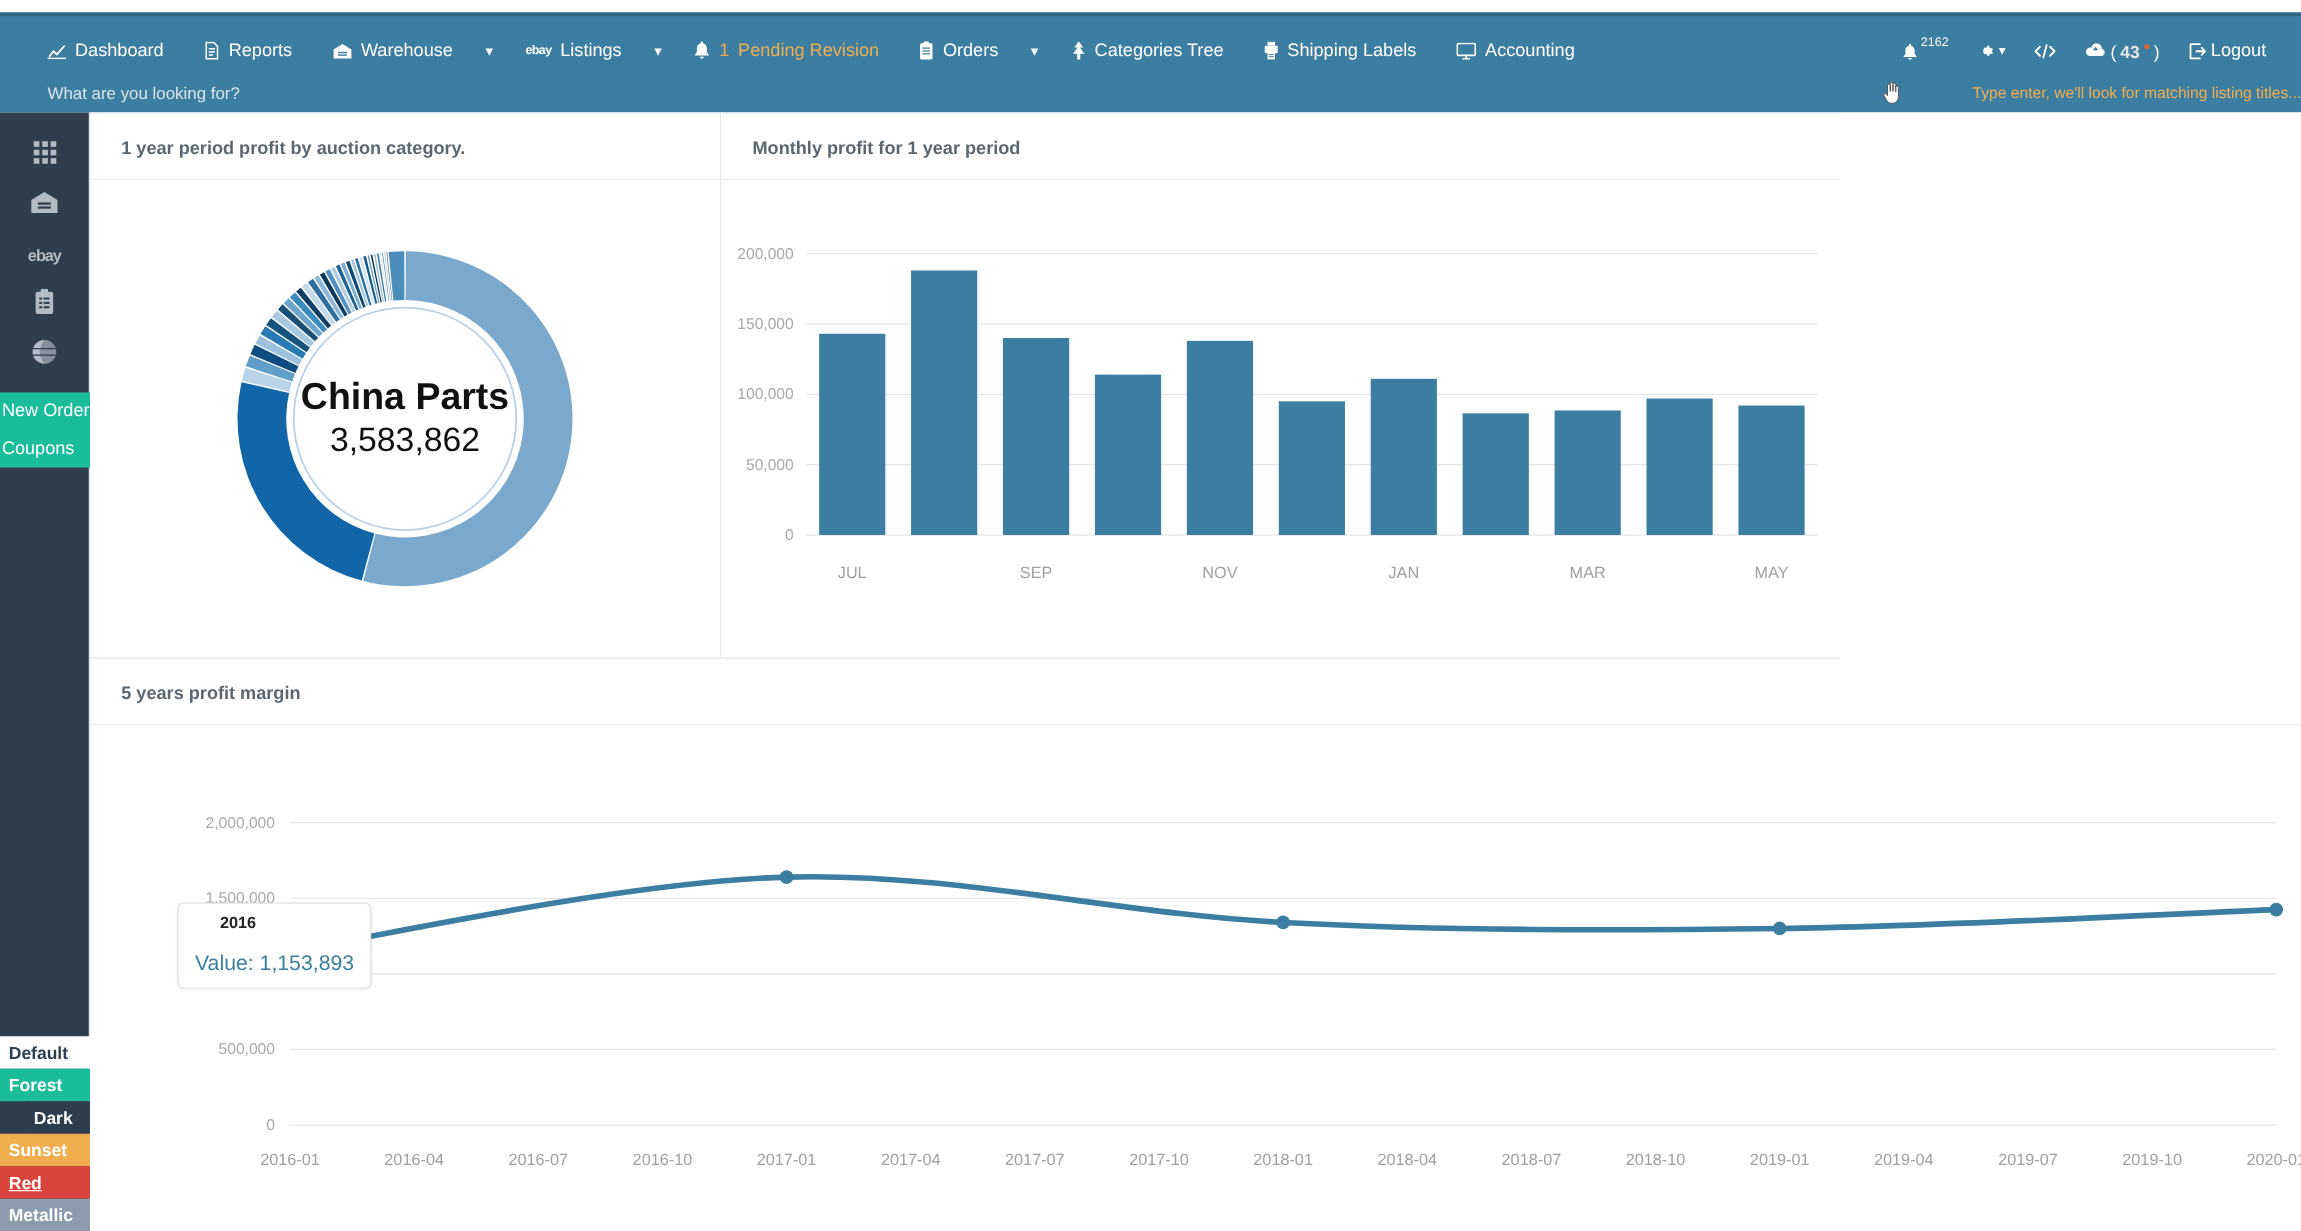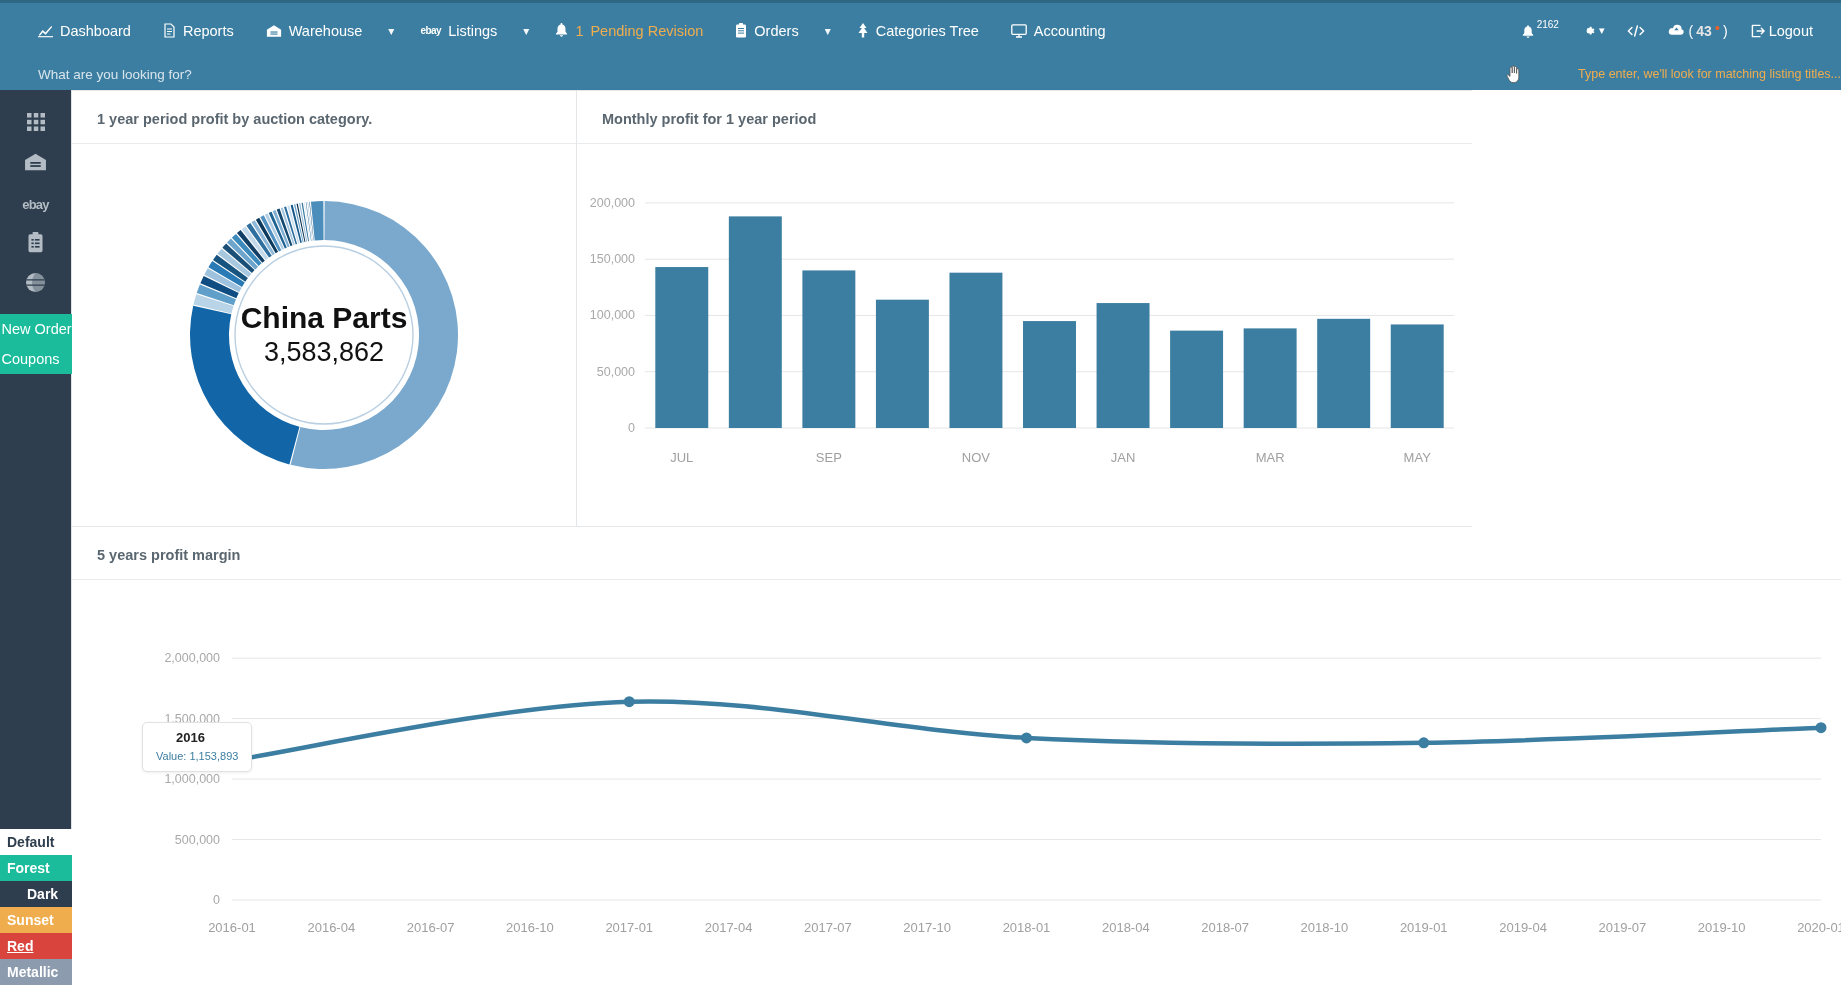--- a/index.html
+++ b/index.html
@@ -7,21 +7,21 @@
     width: 1841px;
     height: 985px;
     overflow: hidden;
     background: #ffffff;
     font-family: "Liberation Sans", sans-serif;
   }
 
   
   .topbar {
     position: absolute;
-    top: 0; left: 0;
+    top: 10px; left: 0;
     width: 1841px;
     height: 58px;
     background: #3c7ea1;
     display: flex;
     align-items: center;
     border-top: 3px solid #2f6885;
   }
   .nav-left {
     display: flex;
     align-items: center;
@@ -264,25 +264,25 @@
     border-radius: 5px;
     padding: 7px 13px 9px 13px;
     box-shadow: 0 1px 3px rgba(0,0,0,0.07);
     pointer-events: none;
     z-index: 5;
   }
   .tooltip-title {
     font-size: 13px;
     font-weight: bold;
     color: #222222;
-    margin-bottom: 5px;
+    margin-bottom: 16px;
     padding-left: 20px;
   }
   .tooltip-value {
-    font-size: 11px;
+    font-size: 17px;
     color: #3c7ea1;
     white-space: nowrap;
   }
 
   .axis-text { font-size: 12.5px; fill: #a9a9a9; font-family: "Liberation Sans", sans-serif; }
   .axis-text-b { font-size: 13px; fill: #a0a0a0; font-family: "Liberation Sans", sans-serif; }
 </style>
 </head>
 <body>
 
@@ -354,20 +354,32 @@
 
     <div class="nav-item">
       <span class="nav-icon">
         <svg width="12" height="15" viewBox="0 0 12 15" fill="#fff">
             <path d="M6 0L2.5 5h7zM6 3.5L1.5 10h9zM4.8 10h2.4v4.5H4.8z"></path>
           </svg>
       </span>
       <span>Categories Tree</span>
     </div>
 
+    <div class="nav-item">
+      <span class="nav-icon">
+        <svg width="12" height="15" viewBox="0 0 12 15" fill="#fff">
+            <rect x="3" y="0.5" width="6" height="3"></rect>
+            <rect x="0.8" y="3.5" width="10.4" height="6" rx="1"></rect>
+            <rect x="3" y="9" width="6" height="5.5"></rect>
+            <rect x="4" y="10.3" width="4" height="0.8" fill="#3c7ea1"></rect>
+            <rect x="4" y="12" width="4" height="0.8" fill="#3c7ea1"></rect>
+          </svg>
+      </span>
+      <span>Shipping Labels</span>
+    </div>
 
     <div class="nav-item">
       <span class="nav-icon">
         <svg width="16" height="14" viewBox="0 0 16 14" fill="none" stroke="#fff" stroke-width="1.3">
             <rect x="0.8" y="0.8" width="14.4" height="9.5" rx="1"></rect>
             <path d="M5 13h6M8 10.3V13"></path>
           </svg>
       </span>
       <span>Accounting</span>
     </div>

